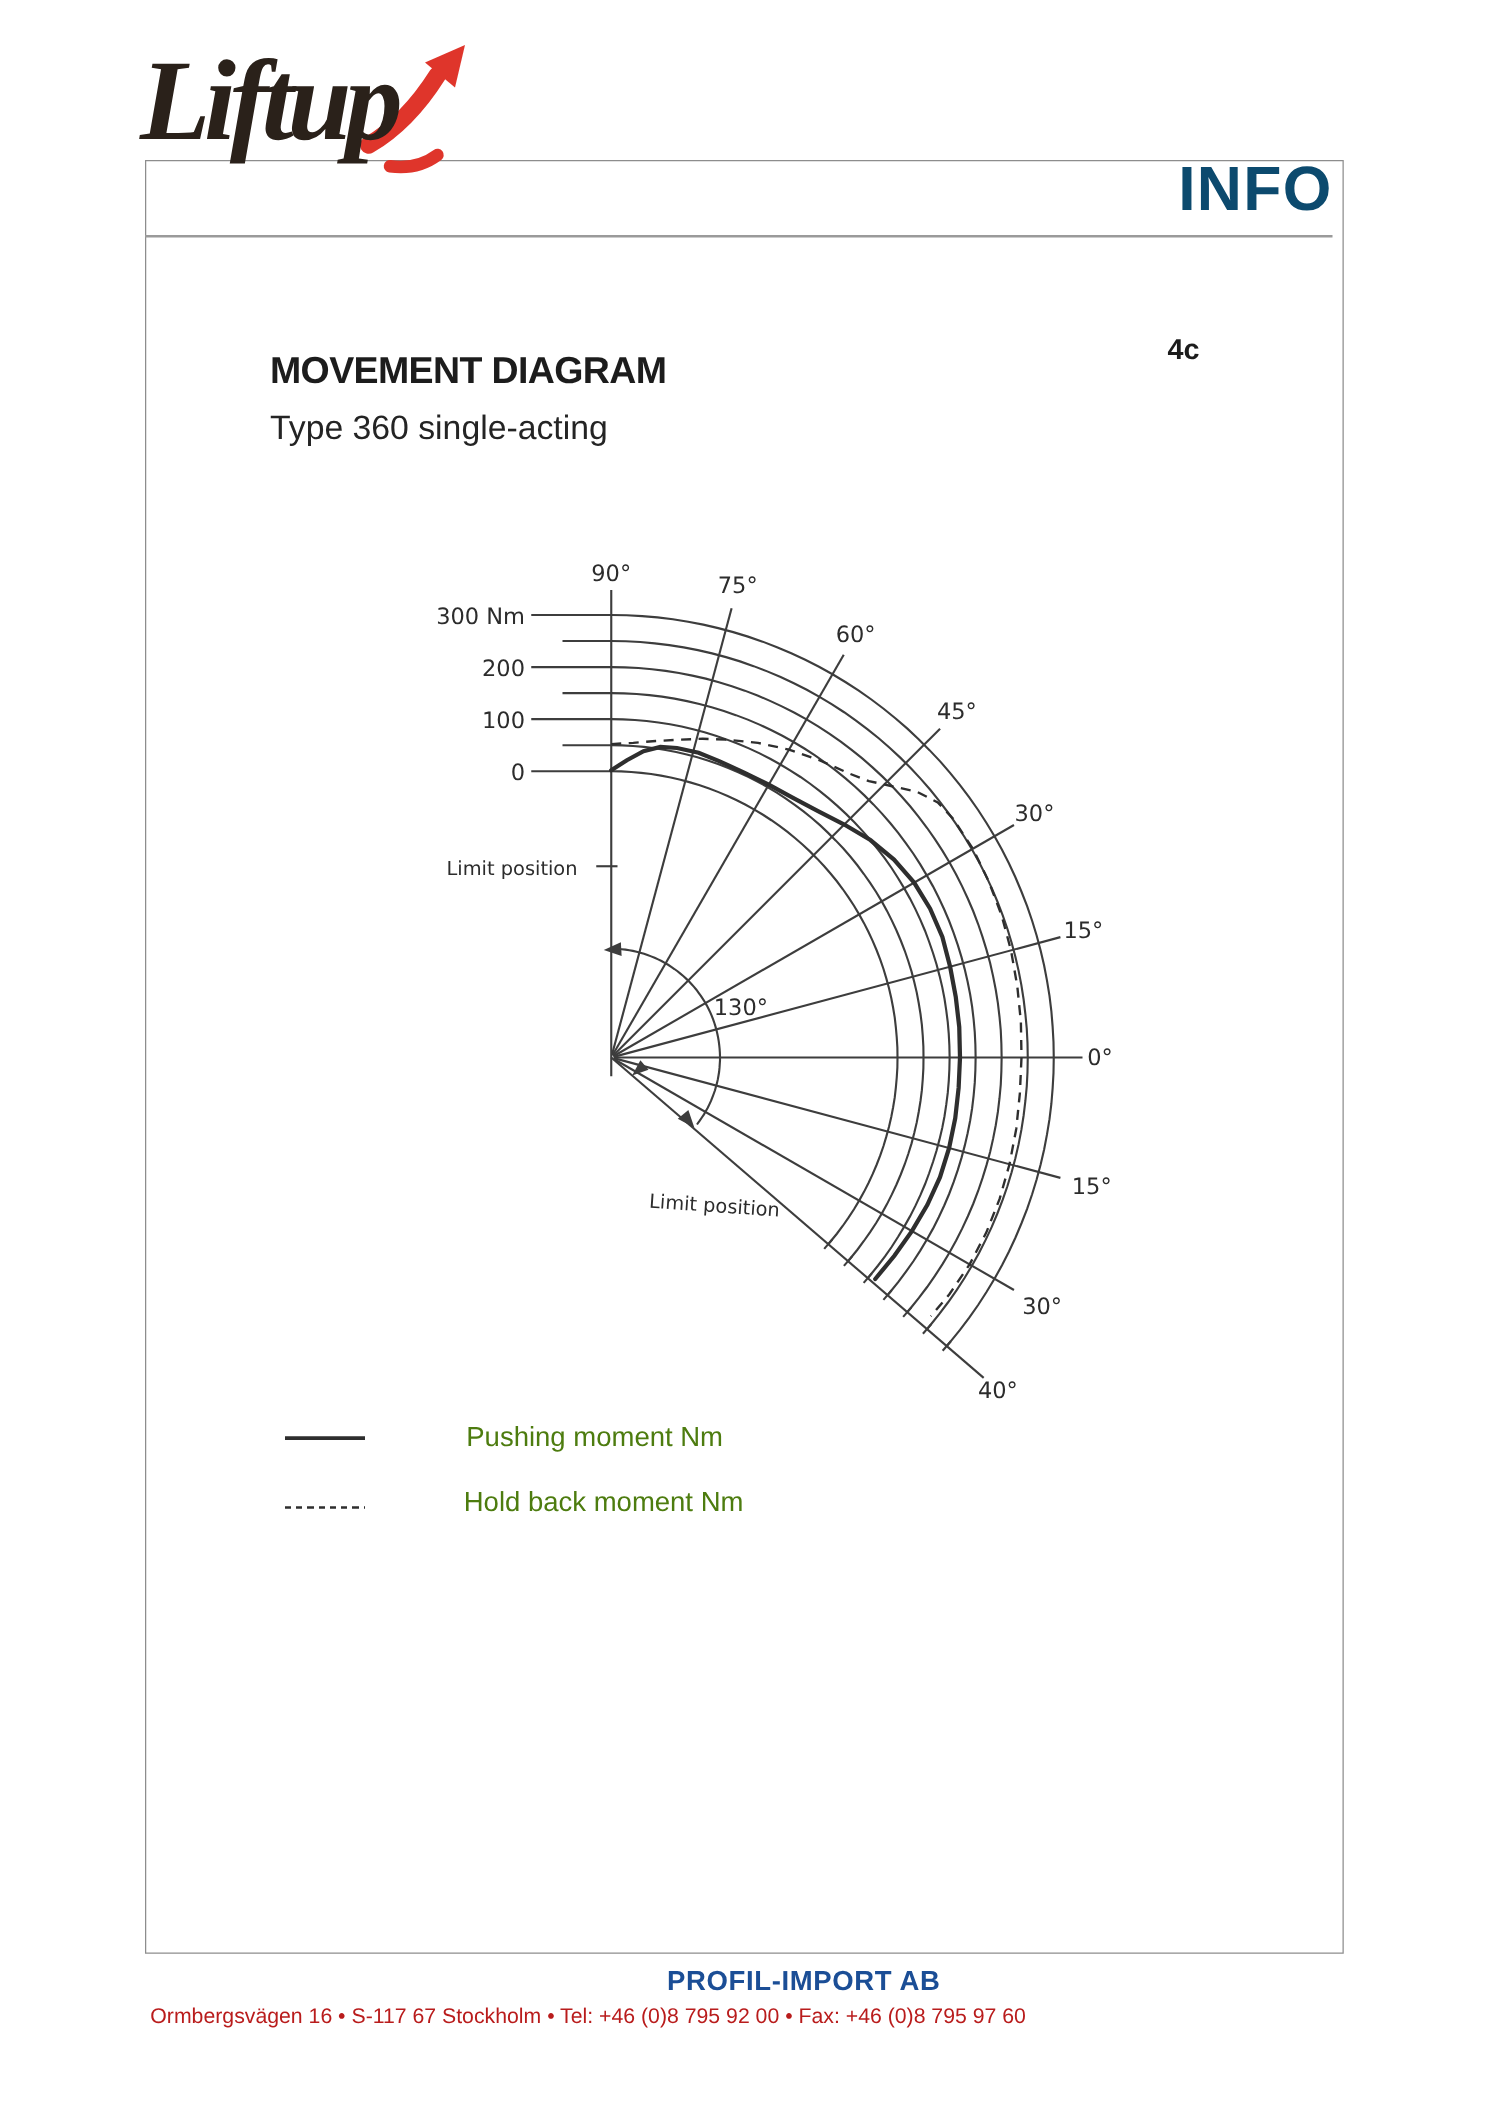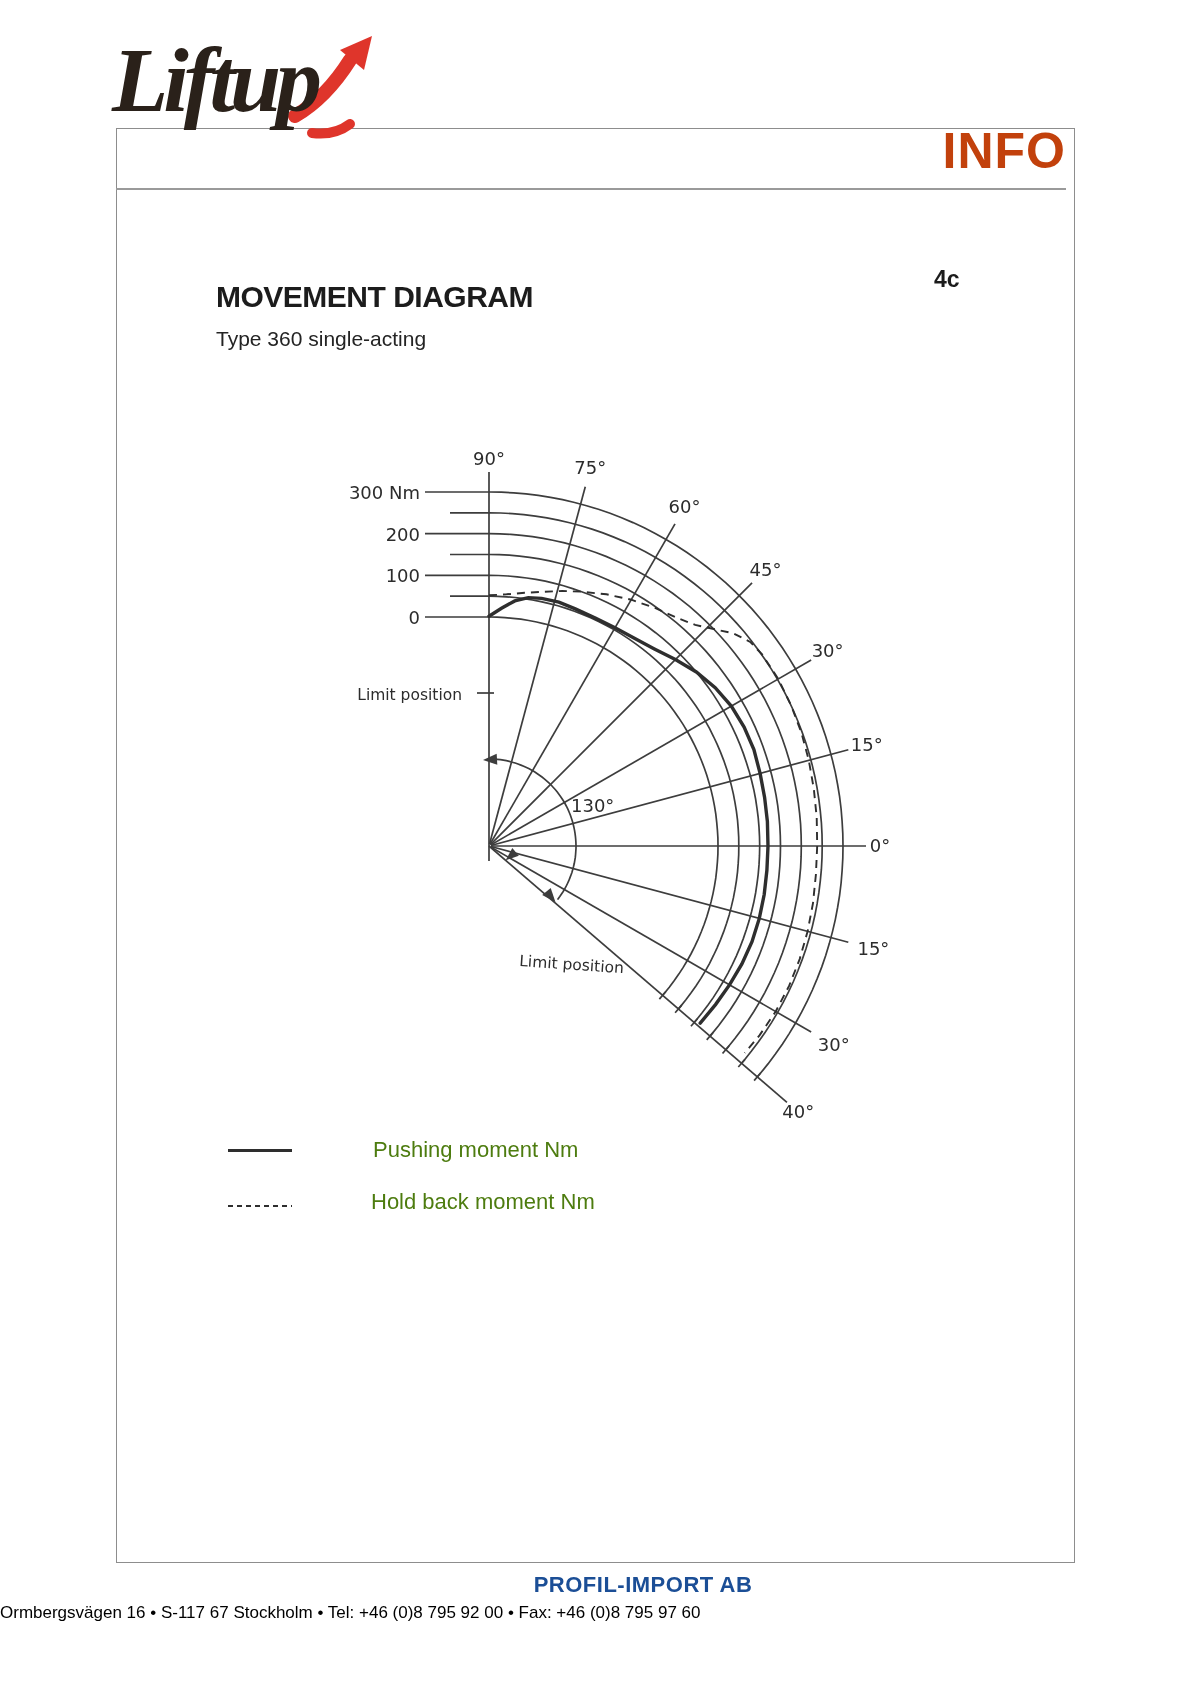--- a/index.html
+++ b/index.html
@@ -9,46 +9,46 @@
   #border-box{position:absolute;left:116px;top:128px;width:957px;height:1433px;
               border:1px solid #8d8d8d;}
   #header-rule{position:absolute;left:116px;top:188px;width:950px;height:0;
                border-top:2px solid #9a9a9a;}
   #logo{position:absolute;left:112px;top:34px;width:420px;height:150px;}
   #logo .logo-text{position:relative;z-index:2;font-family:Liberation Serif, serif;
         font-weight:bold;font-style:italic;font-size:92px;line-height:1;
         letter-spacing:-5px;color:#2a211a;}
   #logo svg{position:absolute;left:0;top:0;z-index:1;overflow:visible;}
   #info-heading{position:absolute;right:124px;top:122px;font-size:50px;font-weight:bold;
-        letter-spacing:1px;color:#c2410c;font-family:"Liberation Sans",sans-serif;}
+        letter-spacing:1px;color:#0c4a6e;font-family:"Liberation Sans",sans-serif;}
   
   #doc-title{position:absolute;left:216px;top:280px;font-size:30px;font-weight:bold;
         letter-spacing:-0.5px;color:#1c1c1c;}
   #page-ref{position:absolute;left:934px;top:266px;font-size:23px;font-weight:bold;color:#1c1c1c;}
-  #doc-subtitle{position:absolute;left:216px;top:327px;font-size:21px;color:#242424;}
+  #doc-subtitle{position:absolute;left:216px;top:327px;font-size:27px;color:#242424;}
   
   #diagram-svg{position:absolute;left:0;top:0;}
   .grid-stroke{stroke:#3d3d3d;stroke-width:1.7;fill:none;}
   .curve-solid{stroke:#2e2e2e;stroke-width:3.4;fill:none;stroke-linecap:round;}
   .curve-dashed{stroke:#2e2e2e;stroke-width:1.9;fill:none;stroke-dasharray:8 6;}
   .sweep-stroke{stroke:#3d3d3d;stroke-width:1.7;fill:none;}
   .diag-text{font-family:"DejaVu Sans",sans-serif;font-size:18px;fill:#2c2c2c;}
   .diag-text-small{font-family:"DejaVu Sans",sans-serif;font-size:15.5px;fill:#2c2c2c;}
   .arrowhead{fill:#3d3d3d;}
   
   .legend-label{position:absolute;font-size:22px;color:#4d7c0f;}
   #legend-swatch-solid{position:absolute;left:228px;top:1149px;width:64px;height:0;
         border-top:3px solid #2e2e2e;}
   #legend-swatch-dashed{position:absolute;left:228px;top:1205px;width:64px;height:2px;
         background:repeating-linear-gradient(90deg,#2e2e2e 0 5px,transparent 5px 9px);}
   
   #footer-company{position:absolute;left:0;top:1572px;width:1190px;text-align:center;
         font-size:22px;font-weight:bold;letter-spacing:0.5px;color:#1b4e96;margin-left:48px;}
-  #footer-address{position:absolute;left:0;top:1603px;width:941px;text-align:left;
-        font-size:17px;color:#000000;}
+  #footer-address{position:absolute;left:0;top:1603px;width:941px;text-align:center;
+        font-size:17px;color:#b91c1c;}
 </style>
 </head>
 <body>
 
 <div id="page">
 
   <div id="border-box"></div>
   <div id="header-rule"></div>
 
   <div id="logo">

